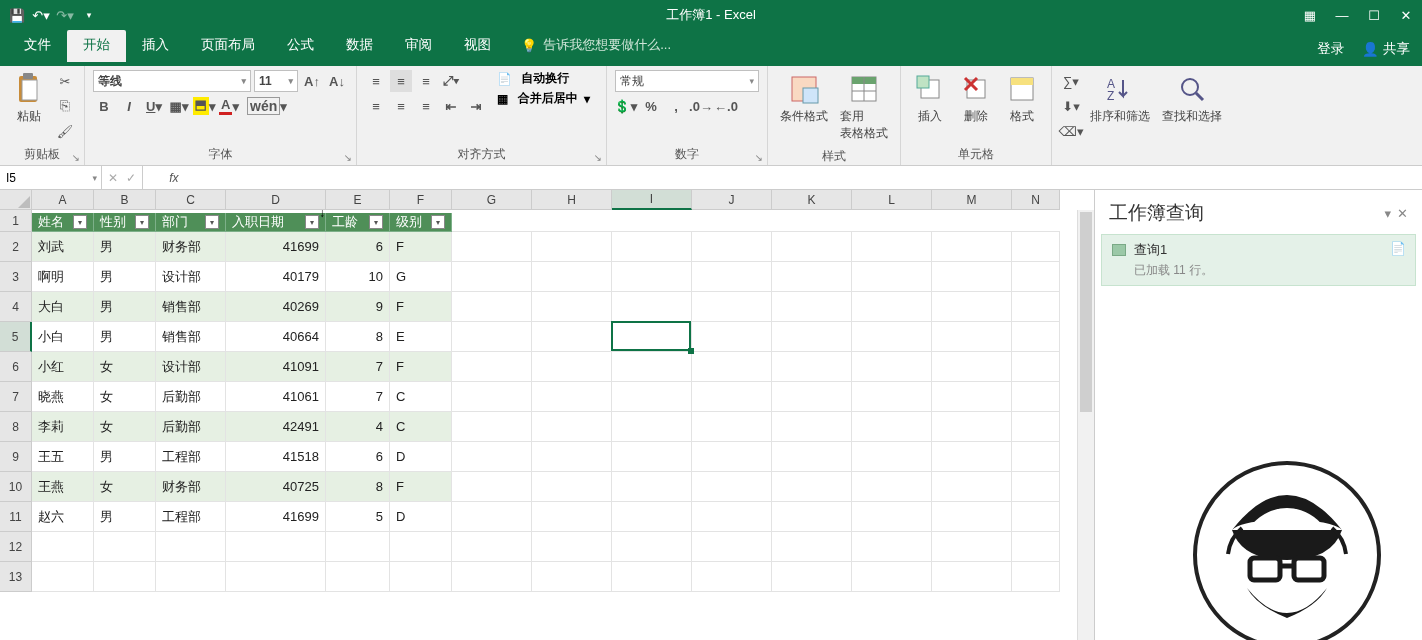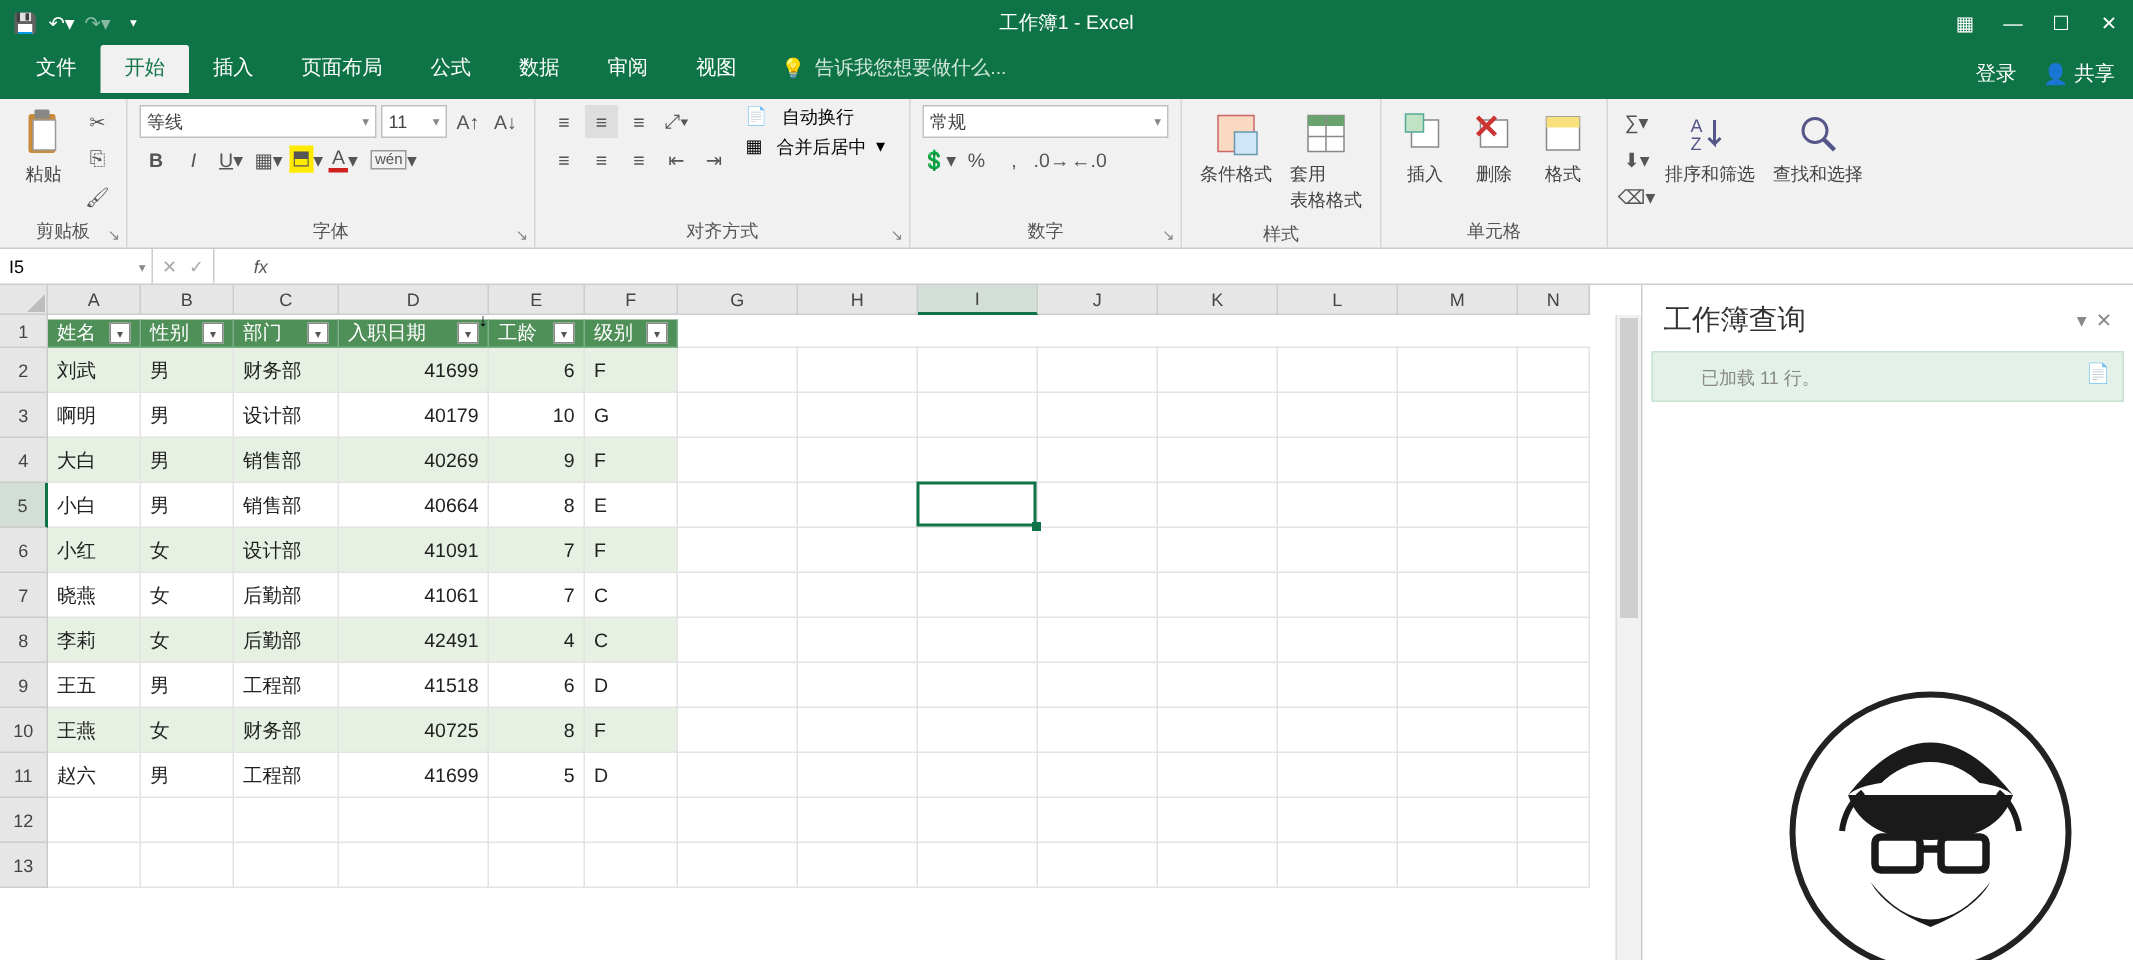--- a/index.html
+++ b/index.html
@@ -23,21 +23,21 @@
   
   
   .ribbon { background:#f1f1f1; height:100px; border-bottom:1px solid #ccc; display:flex;}
   .rgroup { height:100%; border-right:1px solid #d6d6d6; display:flex; flex-direction:column; padding:4px 8px 0 8px; position:relative;}
   .rgroup .body { flex:1; display:flex; align-items:flex-start; gap:4px;}
   .rgroup .label { text-align:center; font-size:12px; color:#555; padding:4px 0 2px 0; position:relative;}
   .rgroup .label .launcher { position:absolute; right:-4px; bottom:2px; font-size:10px; color:#888;}
   .vbtn { display:flex; flex-direction:column; align-items:center; justify-content:center; min-width:40px; padding:2px 4px; font-size:12px; color:#444; gap:2px;}
   .vbtn .bigicon { width:34px; height:34px; display:flex; align-items:center; justify-content:center;}
   .stack { display:flex; flex-direction:column; gap:3px;}
-  .row { display:flex; align-items:flex-start; gap:3px;}
+  .row { display:flex; align-items:center; gap:3px;font-weight:bold;}
   .combo { background:#fff; border:1px solid #c0c0c0; height:22px; display:flex; align-items:center; padding:0 4px; font-size:12px; color:#444;}
   .sbtn { width:22px; height:22px; display:flex; align-items:center; justify-content:center; color:#555; font-size:13px;}
   .sbtn.wide { width:auto; padding:0 4px;}
   
   
   .fbar { height:24px; border-bottom:1px solid #ccc; display:flex; align-items:stretch;}
   .namebox { width:102px; border-right:1px solid #ccc; display:flex; align-items:center; padding:0 6px; font-size:12px; position:relative;}
   .namebox .dd { position:absolute; right:4px; color:#888; font-size:9px;}
   .fbar-mid { display:flex; align-items:center; border-right:1px solid #ccc; padding:0 6px; gap:8px; color:#aaa;}
   .fbar-fx { padding:0 6px; display:flex; align-items:center; color:#555; font-style:italic;margin-left:20px;}
@@ -175,21 +175,21 @@
           <div class="sbtn">
               <b>B</b>
             </div>
           <div class="sbtn">
               <i>I</i>
             </div>
           <div class="sbtn"><u>U</u>▾</div>
           <div class="sbtn">▦▾</div>
           <div class="sbtn"><span style="background:#ffeb00;border-bottom:3px solid #ffeb00;padding:0 2px">⬒</span>▾</div>
           <div class="sbtn"><span style="border-bottom:3px solid #d02020;padding:0 2px">A</span>▾</div>
-          <div class="sbtn wide"><span style="border:1px solid #999;padding:0 2px;font-size:10px">wén</span>▾</div>
+          <div class="sbtn wide"><span style="border:1px solid #999;padding:0 2px;font-size:14px">wén</span>▾</div>
         </div>
       </div>
     </div>
     <div class="label"><span>字体</span><span class="launcher">↘</span></div>
   </div>
 
   <div class="rgroup" style="min-width:250px">
     <div class="body">
       <div class="stack">
         <div class="row">
@@ -210,21 +210,21 @@
         <div class="row"><span>📄</span>&nbsp;<span>自动换行</span></div>
         <div class="row"><span>▦</span>&nbsp;<span>合并后居中</span>&nbsp;▾</div>
       </div>
     </div>
     <div class="label"><span>对齐方式</span><span class="launcher">↘</span></div>
   </div>
 
   <div class="rgroup" style="min-width:150px">
     <div class="body">
       <div class="stack" style="width:100%">
-        <div class="combo" style="width:164px">
+        <div class="combo" style="width:144px">
             <span>常规</span>
             <span style="margin-left:auto;font-size:9px;color:#888">▾</span>
           </div>
         <div class="row">
           <div class="sbtn">💲▾</div>
           <div class="sbtn">%</div>
           <div class="sbtn">,</div>
           <div class="sbtn">.0→</div>
           <div class="sbtn">←.0</div>
         </div>
@@ -608,20 +608,24 @@
     </div>
   <div class="qpanel">
     <div class="hdrbar">
       <h1>工作簿查询</h1>
       <div class="ctl">
           <span>▾</span>
           <span>✕</span>
         </div>
     </div>
     <div class="qitem">
+      <div class="nameln">
+          <span class="tblicon"></span>
+          <span>查询1</span>
+        </div>
       <div class="stat">已加载 11 行。</div>
       <div class="corner-ic">📄</div>
     </div>
     <svg class="avatar" viewBox="0 0 190 190">
       <circle cx="95" cy="95" r="92" fill="#fff" stroke="#222" stroke-width="4"></circle>
       <path d="M40 70 q55 -70 110 0 q-10 -10 -55 -10 q-45 0 -55 10" fill="#1a1a1a"></path>
       <ellipse cx="95" cy="100" rx="48" ry="52" fill="#fff"></ellipse>
       <path d="M40 70 q10 30 55 30 q45 0 55 -30" fill="#1a1a1a"></path>
       <rect x="58" y="98" width="30" height="22" rx="4" fill="none" stroke="#1a1a1a" stroke-width="5"></rect>
       <rect x="102" y="98" width="30" height="22" rx="4" fill="none" stroke="#1a1a1a" stroke-width="5"></rect>

